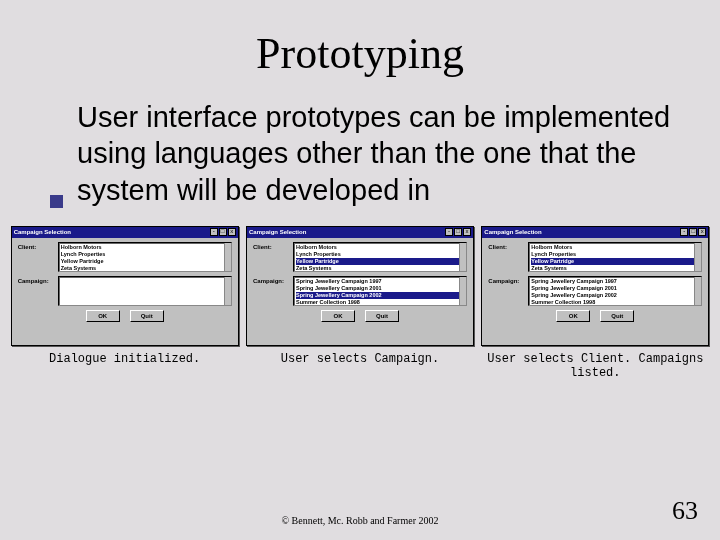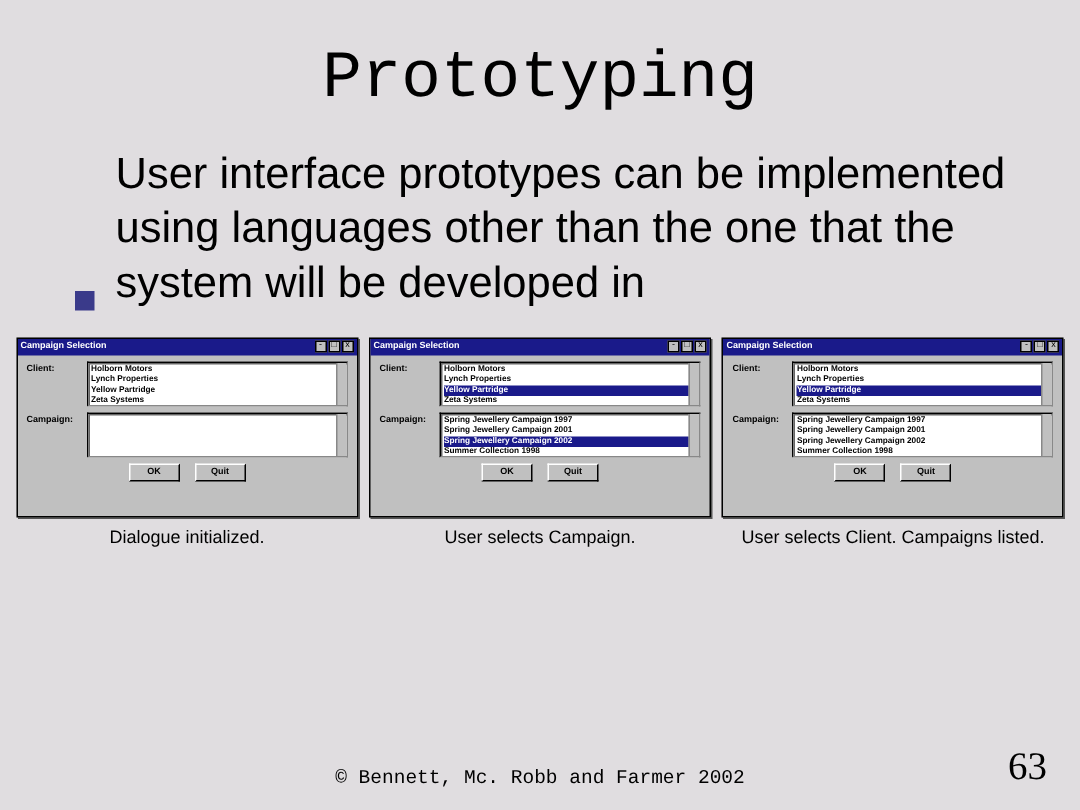--- a/index.html
+++ b/index.html
@@ -6,21 +6,21 @@
   html, body { margin: 0; padding: 0; }
   body {
     width: 720px;
     height: 540px;
     background: #e0dde0;
     font-family: Verdana, Geneva, sans-serif;
     position: relative;
     overflow: hidden;
   }
   .slide-title {
-    font-family: Liberation Mono, monospace;
+    font-family: Liberation Serif, serif;
     font-size: 44px;
     text-align: center;
     margin-top: 28px;
     color: #000;
     font-weight: 400;
   }
   .body-area {
     margin: 20px 40px 0 50px;
   }
   .bullet-row {
@@ -41,21 +41,21 @@
     color: #000;
   }
   .triple {
     display: flex;
     justify-content: space-between;
     margin: 18px 10px 0 10px;
     gap: 6px;
   }
   .panel-wrap { flex: 1; }
   .caption {
-    font-family: Liberation Sans, sans-serif;
+    font-family: Liberation Mono, monospace;
     font-size: 12px;
     text-align: center;
     margin-top: 6px;
     color: #000;
   }
   .window {
     width: 228px;
     height: 120px;
     background: #c0c0c0;
     border: 1px solid #000;
@@ -134,22 +134,22 @@
     border-top-color:#fff; border-left-color:#fff;
     font-size:6px; font-weight:bold;
     font-family: Arial, sans-serif;
     text-align:center; line-height:10px;
   }
   .footer-copy {
     position:absolute;
     bottom:14px;
     width:100%;
     text-align:center;
-    font-family: Liberation Mono, monospace;
-    font-size:13px;
+    font-family: Liberation Serif, serif;
+    font-size:10px;
     color:#000;
   }
   .footer-num {
     position:absolute;
     bottom:14px;
     right:22px;
     font-family:"Times New Roman", serif;
     font-size:26px;
     color:#000;
   }

